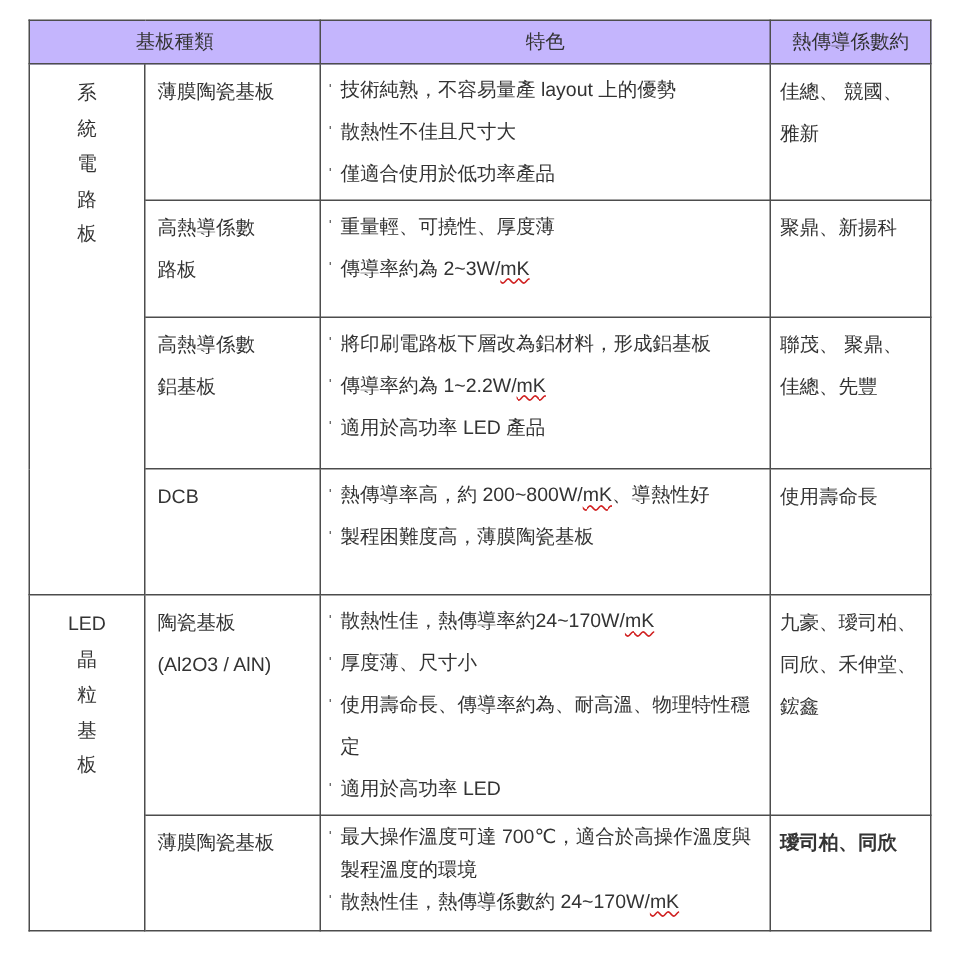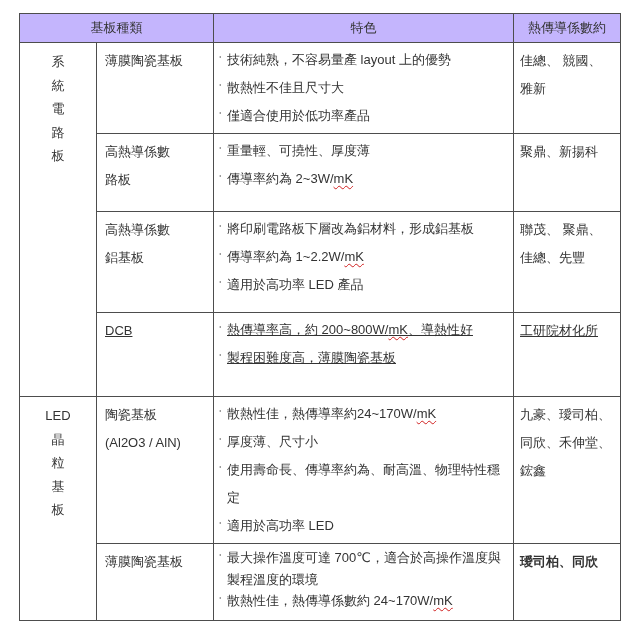--- a/index.html
+++ b/index.html
@@ -46,21 +46,21 @@
     background: #c4b5fd;
     font-weight: normal;
     font-size: 13px;
     text-align: center;
     vertical-align: middle;
     color: #333333;
   }
   tr.s0r0 { height: 89px; }
   tr.s0r1 { height: 78px; }
   tr.s0r2 { height: 101px; }
-  tr.s0r3 { height: 84px; text-decoration: underline; }
+  tr.s0r3 { height: 84px; }
   tr.s1r0 { height: 120px; }
   tr.s1r1 { height: 77px; }
   td.group-cell {
     text-align: center;
     padding-top: 7px;
     line-height: 23.5px;
     white-space: pre-line;
   }
   td.type-cell {
     padding: 4px 8px;
@@ -156,21 +156,21 @@
         <td class="suppliers-cell">聯茂、 聚鼎、
 佳總、先豐</td>
       </tr>
 
       <tr class="s0r3">
         <td class="type-cell">DCB</td>
         <td class="features-cell">
           <div class="feature"><span class="bullet">ˈ</span><span class="feature-text">熱傳導率高，約 200~800W/<span class="squiggle">mK</span>、導熱性好</span></div>
           <div class="feature"><span class="bullet">ˈ</span><span class="feature-text">製程困難度高，薄膜陶瓷基板</span></div>
         </td>
-        <td class="suppliers-cell">工研院材化所</td>
+        <td class="suppliers-cell">使用壽命長</td>
       </tr>
 
       <tr class="s1r0">
         <td class="group-cell" rowspan="2">LED
 晶
 粒
 基
 板</td>
         <td class="type-cell">陶瓷基板
 (Al2O3 / AlN)</td>

